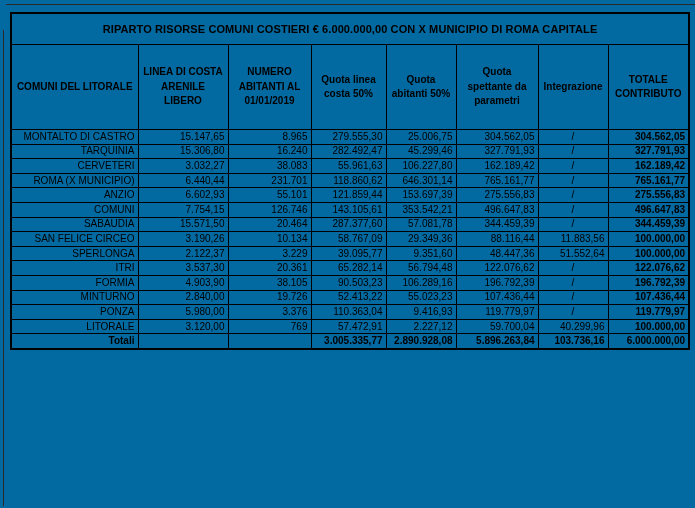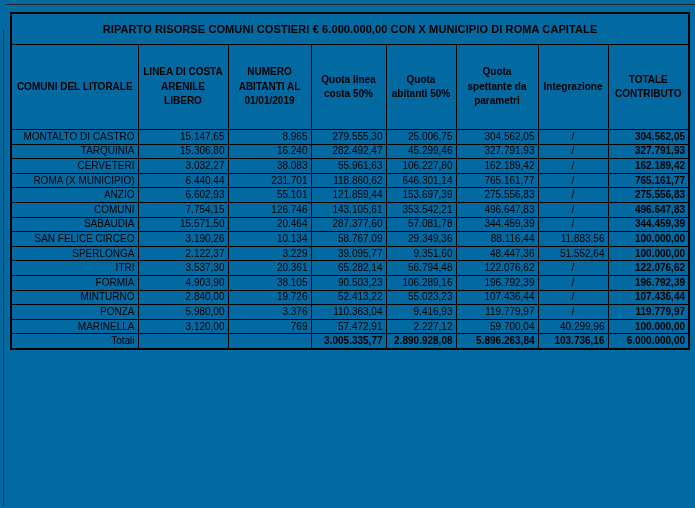--- a/index.html
+++ b/index.html
@@ -67,21 +67,21 @@
     height: 13.6px;
     font-size: 10px;
     line-height: 1;
     white-space: nowrap;
     vertical-align: middle;
   }
   td.name  { text-align: right; }
   td.num   { text-align: right; }
   td.slash { text-align: center; }
   td.bold  { font-weight: bold; }
-  td.totlabel { text-align: right; font-weight: normal; }
+  td.totlabel { text-align: right; font-weight: bold; }
 </style>
 </head>
 <body>
 
 <div class="page">
   <div class="scan-edge-top"></div>
   <div class="scan-edge-left"></div>
 
   <table class="riparto">
     <colgroup id="colgroup">
@@ -234,21 +234,21 @@
           <td class="name">PONZA</td>
           <td class="num">5.980,00</td>
           <td class="num">3.376</td>
           <td class="num">110.363,04</td>
           <td class="num">9.416,93</td>
           <td class="num">119.779,97</td>
           <td class="slash">/</td>
           <td class="num bold">119.779,97</td>
         </tr>
         <tr>
-          <td class="name">MARINELLA</td>
+          <td class="name">LITORALE</td>
           <td class="num">3.120,00</td>
           <td class="num">769</td>
           <td class="num">57.472,91</td>
           <td class="num">2.227,12</td>
           <td class="num">59.700,04</td>
           <td class="num">40.299,96</td>
           <td class="num bold">100.000,00</td>
         </tr>
         <tr>
           <td class="totlabel">Totali</td>

